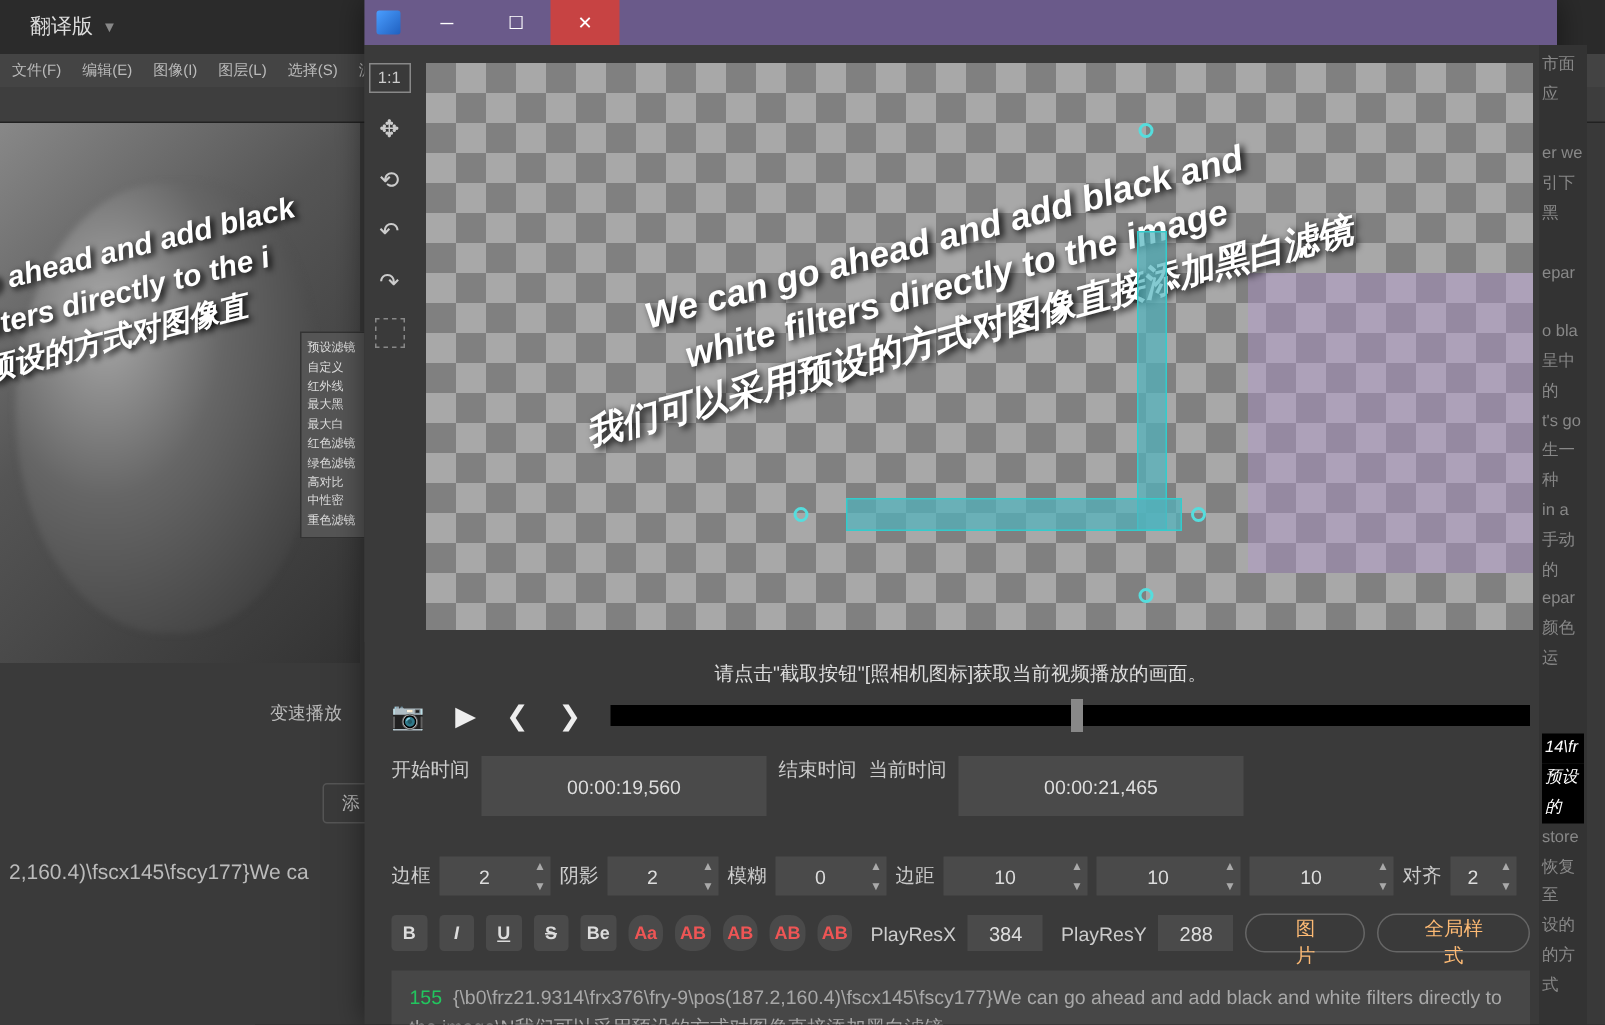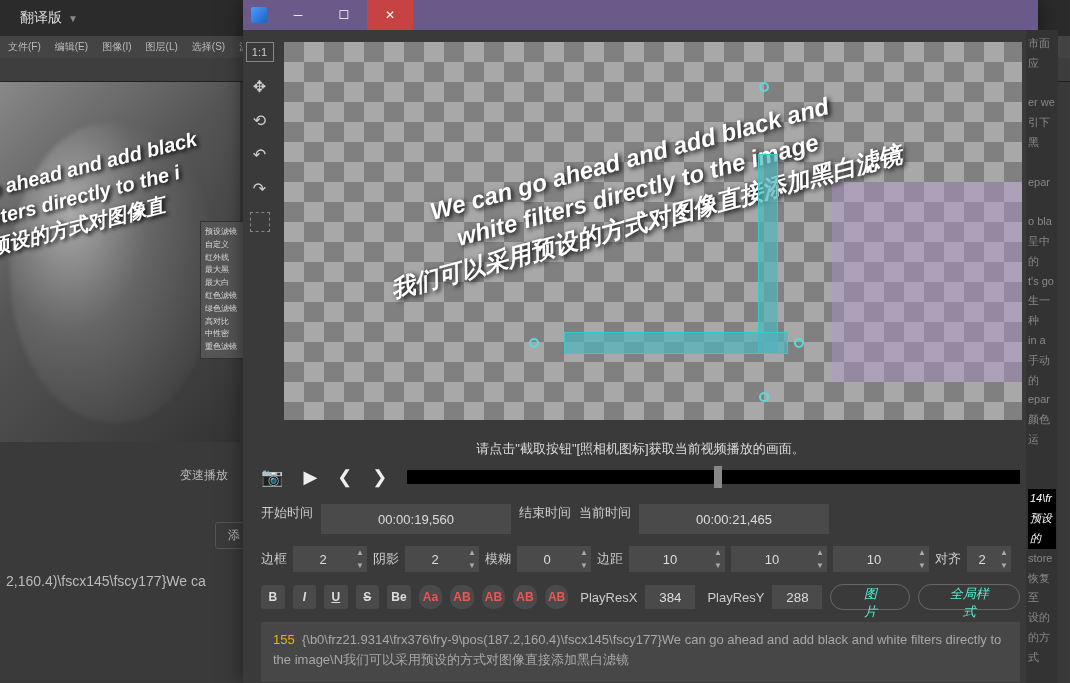--- a/index.html
+++ b/index.html
@@ -48,42 +48,42 @@
 
 .hint { text-align: center; font-size: 13px; color: #ddd; padding: 12px 0 8px; }
 
 .transport { display: flex; align-items: center; gap: 20px; padding: 0 18px 10px; }
 .transport-btn { color: #eee; font-size: 18px; }
 .timeline { flex: 1; height: 14px; background: #000; position: relative; }
 .timeline-handle { position: absolute; left: 50%; top: -4px; width: 8px; height: 22px; background: #888; }
 
 .time-row { display: flex; padding: 6px 18px; gap: 8px; font-size: 13px; }
 .time-label { color: #ccc; }
-.time-input { width: 190px; height: 30px; background: #4a4a4a; color: #ddd; text-align: center; border: none; font-size: 13px; }
-
-.param-row { display: flex; align-items: center; padding: 6px 18px 4px; gap: 6px; font-size: 13px; }
+.time-input { width: 190px; height: 40px; background: #4a4a4a; color: #ddd; text-align: center; border: none; font-size: 13px; }
+
+.param-row { display: flex; align-items: center; padding: 6px 18px 4px; gap: 6px; font-size: 13px; margin-top: 15px; }
 .param-label { color: #ccc; }
 .spin { display: flex; align-items: center; width: 74px; height: 26px; background: #4a4a4a; }
 .spin.wide { width: 96px; }
 .spin-val { flex: 1; text-align: center; color: #ddd; }
 .spin-btns { display: flex; flex-direction: column; width: 14px; }
 .spin-btns span { height: 13px; font-size: 8px; color: #aaa; text-align: center; line-height: 13px; }
 
 .format-row { display: flex; align-items: center; padding: 8px 18px; gap: 8px; font-size: 13px; }
 .fmt-btn { width: 28px; height: 24px; background: #4a4a4a; border-radius: 3px; display: flex; align-items: center; justify-content: center; color: #ddd; font-size: 12px; font-weight: bold; }
 .fmt-btn.red { color: #e55; border-radius: 10px; }
 .fmt-btn.u { text-decoration: underline; }
 .fmt-btn.i { font-style: italic; }
 .fmt-btn.s { text-decoration: line-through; }
 .res-label { color: #ccc; margin-left: 4px; }
 .res-input { width: 50px; height: 24px; background: #4a4a4a; text-align: center; color: #ddd; border: none; }
-.pill-btn { height: 26px; padding: 0 28px; border: 1px solid #666; border-radius: 13px; color: #5eead4; background: transparent; font-size: 13px; font-style: italic; }
+.pill-btn { height: 26px; padding: 0 28px; border: 1px solid #666; border-radius: 13px; color: #fdba74; background: transparent; font-size: 13px; }
 
 .text-edit { margin: 4px 18px; height: 60px; background: #474747; padding: 8px 12px; font-size: 13px; color: #a8a8a8; line-height: 1.5; }
-.text-edit .line-num { color: #eab308; }
+.text-edit .line-num { color: #22c55e; }
 
 .right-strip { position: absolute; right: 12px; top: 30px; width: 32px; height: 653px; background: #333; font-size: 11px; color: #888; overflow: hidden; padding: 4px 2px; line-height: 1.8; }
 .right-strip .hl { background: #000000; color: #fff; padding: 0 2px; font-style: italic; }
 </style>
 </head>
 <body>
 
 <div class="bg-window">
   <div class="bg-titlebar">
     <span>翻译版</span>

